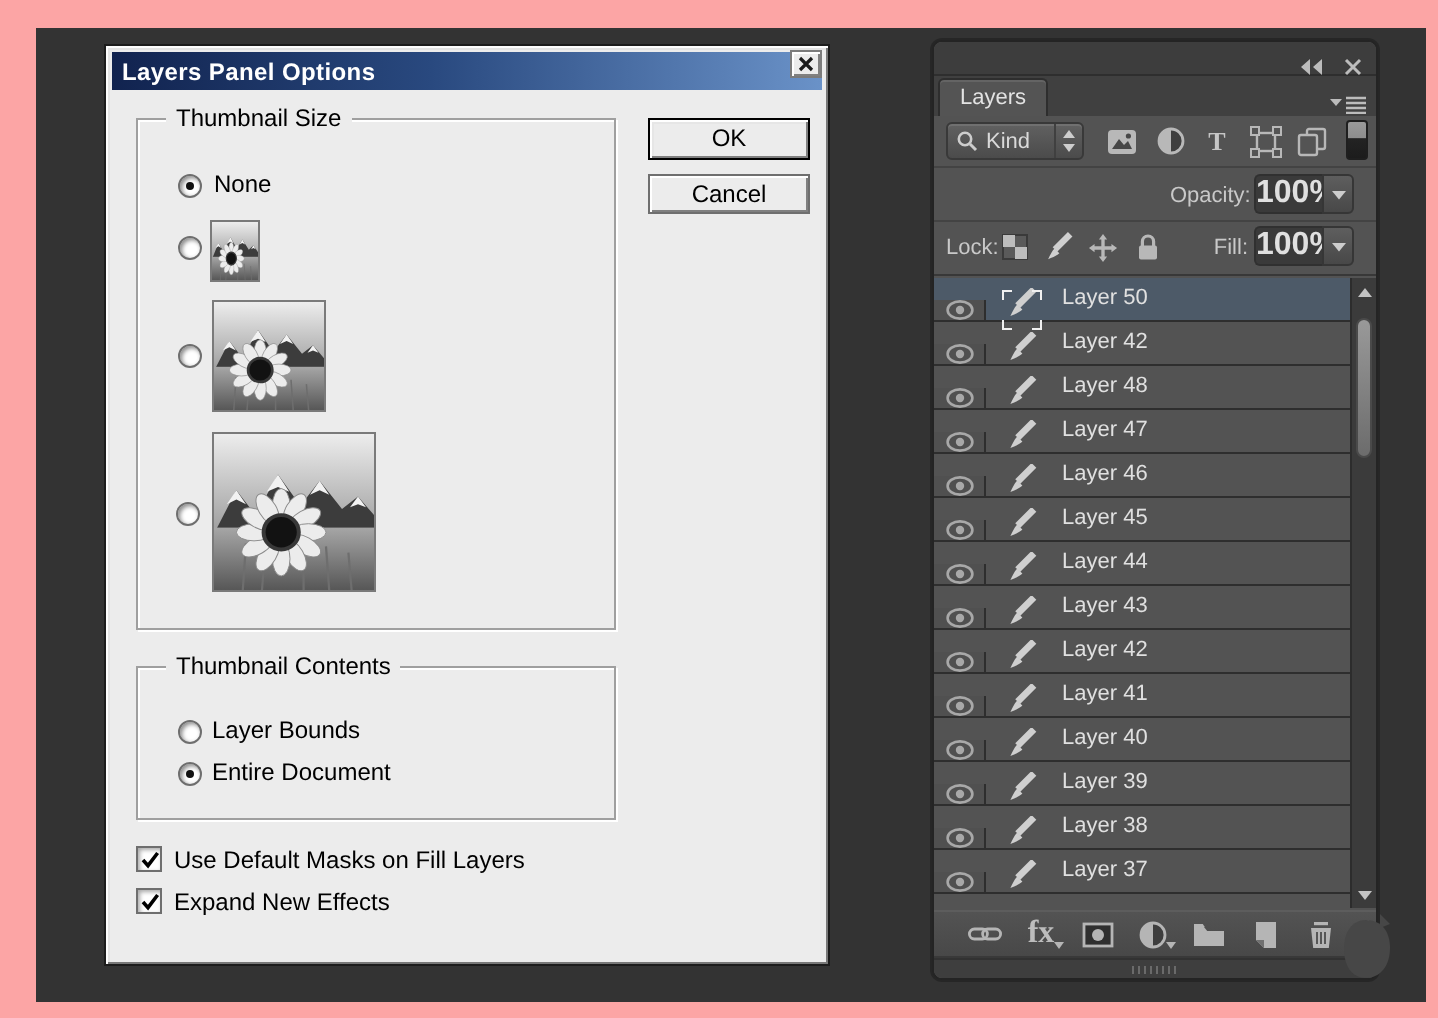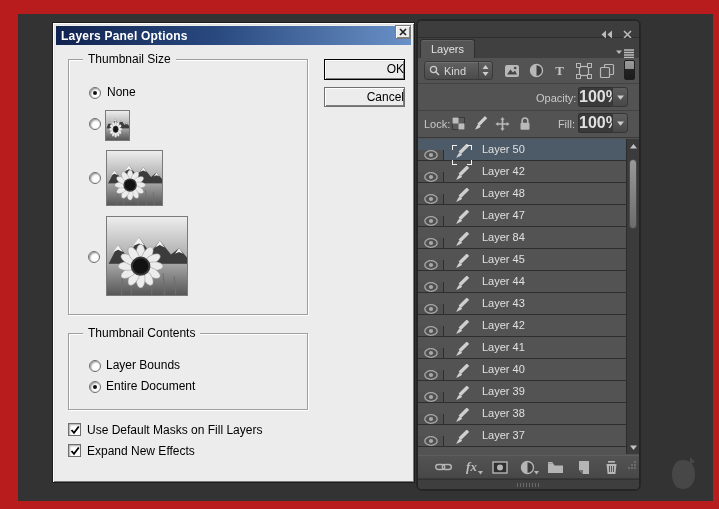--- a/index.html
+++ b/index.html
@@ -1,18 +1,18 @@
 <!DOCTYPE html>
 <html><head>
 <meta charset="utf-8">
 <style>
   * { margin:0; padding:0; box-sizing:border-box; }
   html,body { width:719px; height:509px; overflow:hidden; background:#000; }
   body { font-family:"Liberation Sans", sans-serif; }
-  .screen { position:relative; width:719px; height:509px; background:#b91c1c; }
+  .screen { position:relative; width:719px; height:509px; background:#fca5a5; }
   .workspace { position:absolute; left:18px; top:14px; width:695px; height:487px; background:#333333; }
 
   
   .dialog { position:absolute; left:52px; top:22px; width:363px; height:461px;
     background:#ececec; border:1px solid #1c1c1c;
     box-shadow: inset 1px 1px 0 #fdfdfd, inset -1px -1px 0 #787878, inset 2px 2px 0 #e3e3e3; }
   .titlebar { position:absolute; left:3px; top:3px; right:3px; height:19px;
     background:linear-gradient(90deg,#11234f 0%, #29497f 45%, #6a92c8 100%);
     display:flex; align-items:center; padding-left:5px; }
   .titlebar .t-text { color:#fff; font-size:12px; font-weight:bold; letter-spacing:0.2px; }
@@ -35,28 +35,28 @@
   .checkbox .check { display:none; position:absolute; left:0px; top:0px; }
   .checkbox.on .check { display:block; }
   .cbrow { position:absolute; left:15px; display:flex; align-items:center; gap:6px; height:15px; }
 
   .thumb { position:absolute; border:1px solid #7a7a7a; overflow:hidden; background:#bbb; }
   .thumb svg { display:block; width:100%; height:100%; }
   .thumb.small  { left:36px; top:50px;  width:25px; height:31px; }
   .thumb.medium { left:37px; top:90px;  width:57px; height:56px; }
   .thumb.large  { left:37px; top:156px; width:82px; height:80px; }
 
-  .btn { position:absolute; background:#ececec; font-size:12px; color:#000; text-align:right;
+  .btn { position:absolute; background:#ececec; font-size:12px; color:#000; text-align:center;
     border:1px solid #6f6f6f; box-shadow: inset 1px 1px 0 #ffffff, inset -1px -1px 0 #808080; line-height:18px; }
   .btn-ok { left:271px; top:36px; width:81px; height:21px; border:1px solid #000;
     box-shadow: inset 1px 1px 0 #ffffff, inset -1px -1px 0 #808080, inset 2px 2px 0 #e6e6e6; }
   .btn-cancel { left:271px; top:64px; width:81px; height:20px; }
 
   
-  .panel { position:absolute; left:417px; top:20px; width:223px; height:470px;
+  .panel { position:absolute; left:466px; top:20px; width:223px; height:470px;
     background:#535353; border:1px solid #242424; border-radius:5px; overflow:hidden;
     box-shadow: 0 0 0 1px rgba(0,0,0,0.25); }
   .p-topbar { position:absolute; left:0; right:0; top:0; height:17px; background:#3d3d3d; border-bottom:1px solid #2e2e2e; }
   .p-topbar .ic { position:absolute; top:4px; }
   .ic-collapse { right:26px; }
   .ic-closep { right:7px; }
   .p-tabbar { position:absolute; left:0; right:0; top:17px; height:20px; background:#404040; }
   .p-tab { position:absolute; left:2px; top:1px; height:19px; padding:0 10px; background:#545454;
     border:1px solid #2e2e2e; border-bottom:none; border-radius:3px 3px 0 0;
     color:#e3e3e3; font-size:11px; line-height:18px; box-shadow: inset 0 1px 0 #646464; }
@@ -100,21 +100,21 @@
   .p-scroll { position:absolute; right:0; top:118px; width:13px; height:315px; background:#3b3b3b; border-left:1px solid #2c2c2c; }
   .sc-btn { position:absolute; left:0; right:0; height:14px; display:flex; align-items:center; justify-content:center; }
   .sc-up { top:0; } .sc-down { bottom:0; }
   .sc-thumb { position:absolute; left:2px; top:20px; width:8px; height:70px; border-radius:4px;
     background:linear-gradient(180deg,#999999,#6c6c6c); border:1px solid #4a4a4a; }
 
   .p-toolbar { position:absolute; left:0; right:0; top:434px; height:24px;
     background:linear-gradient(180deg,#535353,#484848); border-top:1px solid #5d5d5d; border-bottom:1px solid #393939;
     display:flex; align-items:center; padding-left:17px; gap:11px; }
   .tb-icon { width:17px; height:17px; display:flex; align-items:center; justify-content:center; position:relative; }
-  .fx-text { font-size:13px; font-style:italic; font-weight:bold; color:#bdbdbd; font-family:"Liberation Serif", serif; }
+  .fx-text { font-size:16px; font-weight:bold; color:#bdbdbd; font-family:"Liberation Serif", serif; }
   .mini-caret { position:absolute; right:-3px; bottom:1px; }
   .grip { position:absolute; right:2px; bottom:3px; }
   .p-bottom { position:absolute; left:0; right:0; top:458px; height:11px; background:#3e3e3e; border-top:1px solid #323232; }
   .drag-dots { position:absolute; left:50%; top:3px; width:24px; height:4px; transform:translateX(-50%);
     background:repeating-linear-gradient(90deg,#6a6a6a 0 1px, transparent 1px 3px); }
 
   .t-glyph { font-family:"Liberation Serif", serif; font-weight:bold; font-size:13px; color:#c6c6c6; line-height:1; }
 
   .mouse-blob { position:absolute; left:668px; top:452px; }
 </style>
@@ -426,21 +426,21 @@
             <svg xmlns:xlink="http://www.w3.org/1999/xlink" width="14" height="10" viewBox="0 0 14 10">
               <use xlink:href="#eyeIc" href="#eyeIc"></use>
             </svg>
           </div>
           <div class="icon-cell">
             <svg xmlns:xlink="http://www.w3.org/1999/xlink" width="16" height="16" viewBox="0 0 16 16">
               <use xlink:href="#brushIc" href="#brushIc"></use>
             </svg>
 
           </div>
-          <div class="layer-name">Layer 84</div>
+          <div class="layer-name">Layer 46</div>
         </div>
 
         <div class="layer-row">
           <div class="eye-cell">
             <svg xmlns:xlink="http://www.w3.org/1999/xlink" width="14" height="10" viewBox="0 0 14 10">
               <use xlink:href="#eyeIc" href="#eyeIc"></use>
             </svg>
           </div>
           <div class="icon-cell">
             <svg xmlns:xlink="http://www.w3.org/1999/xlink" width="16" height="16" viewBox="0 0 16 16">

